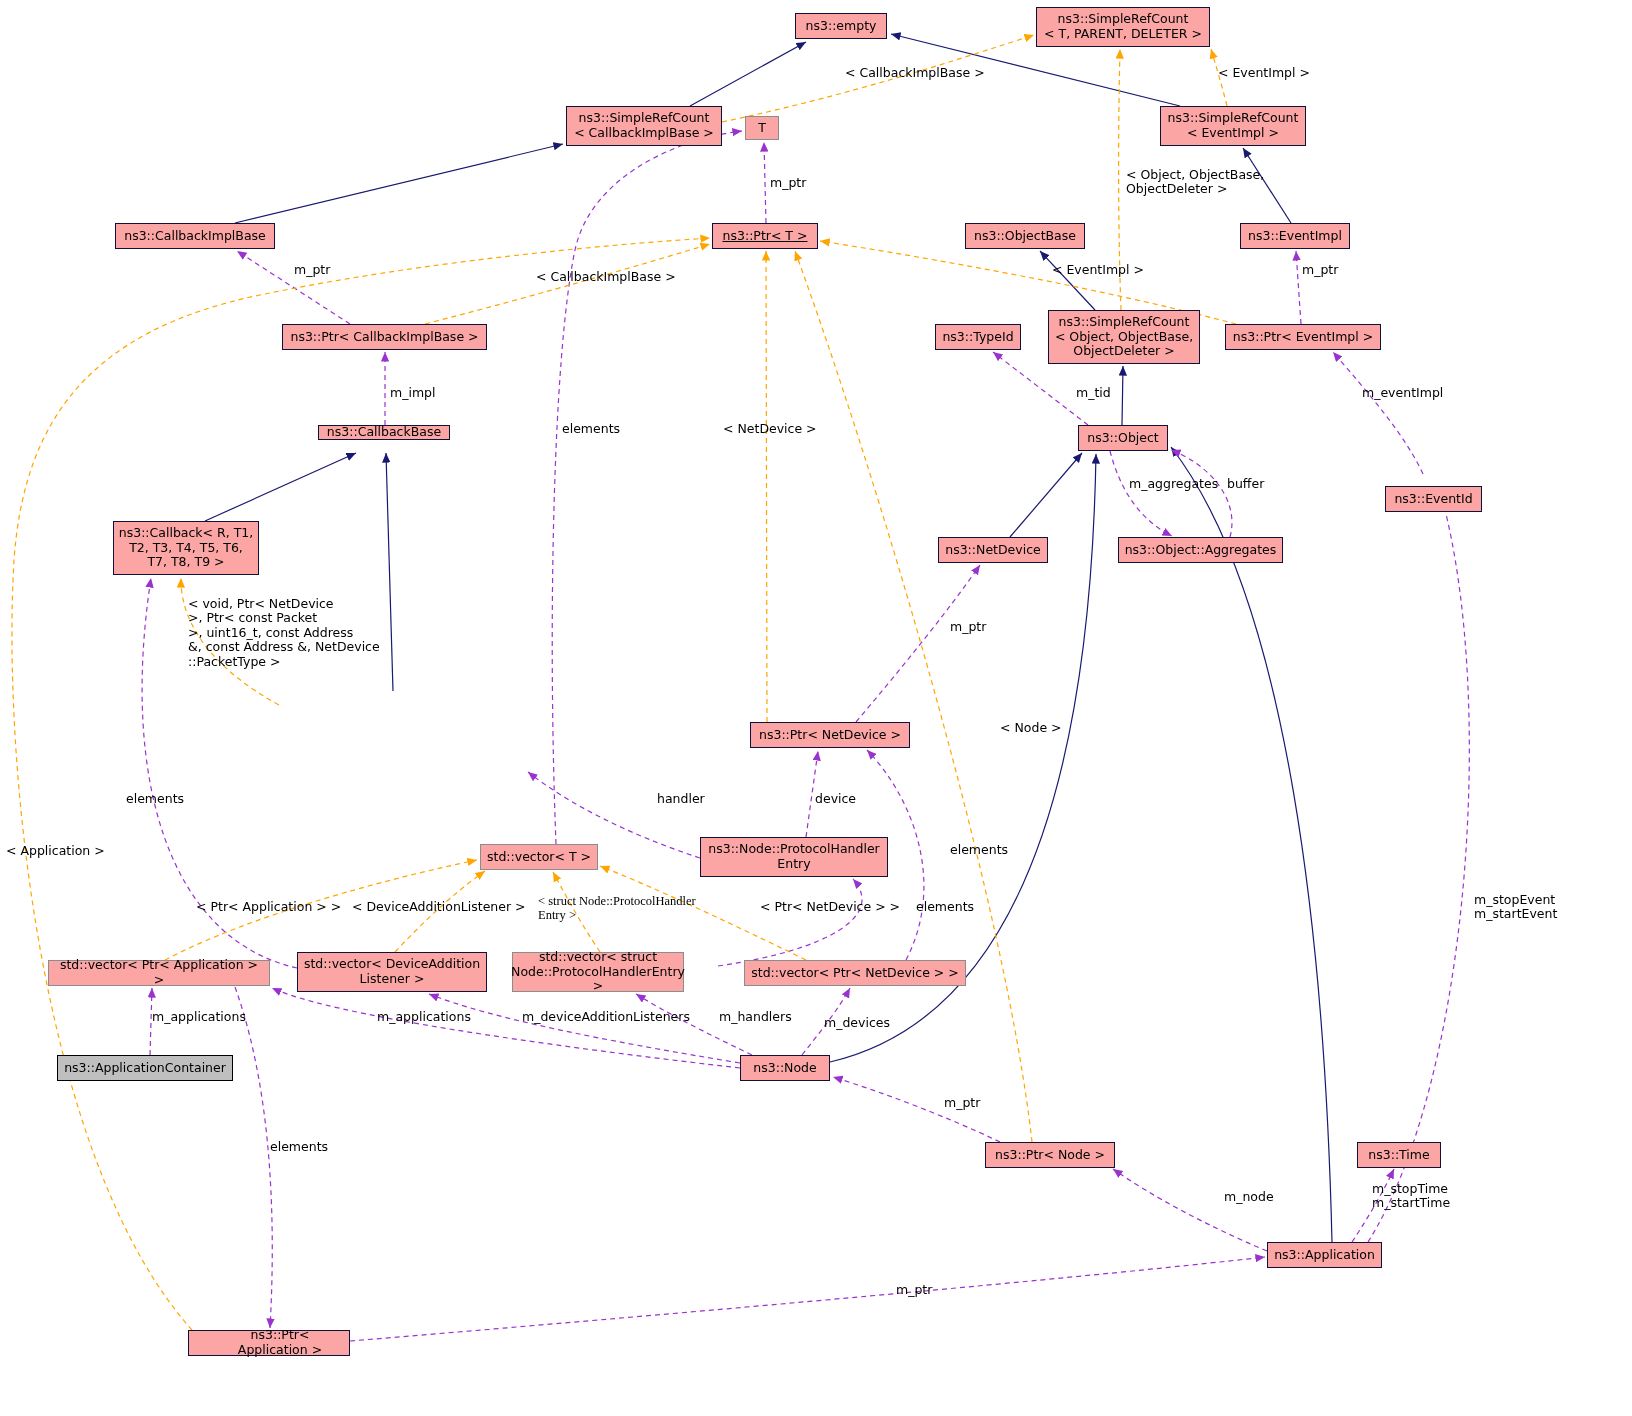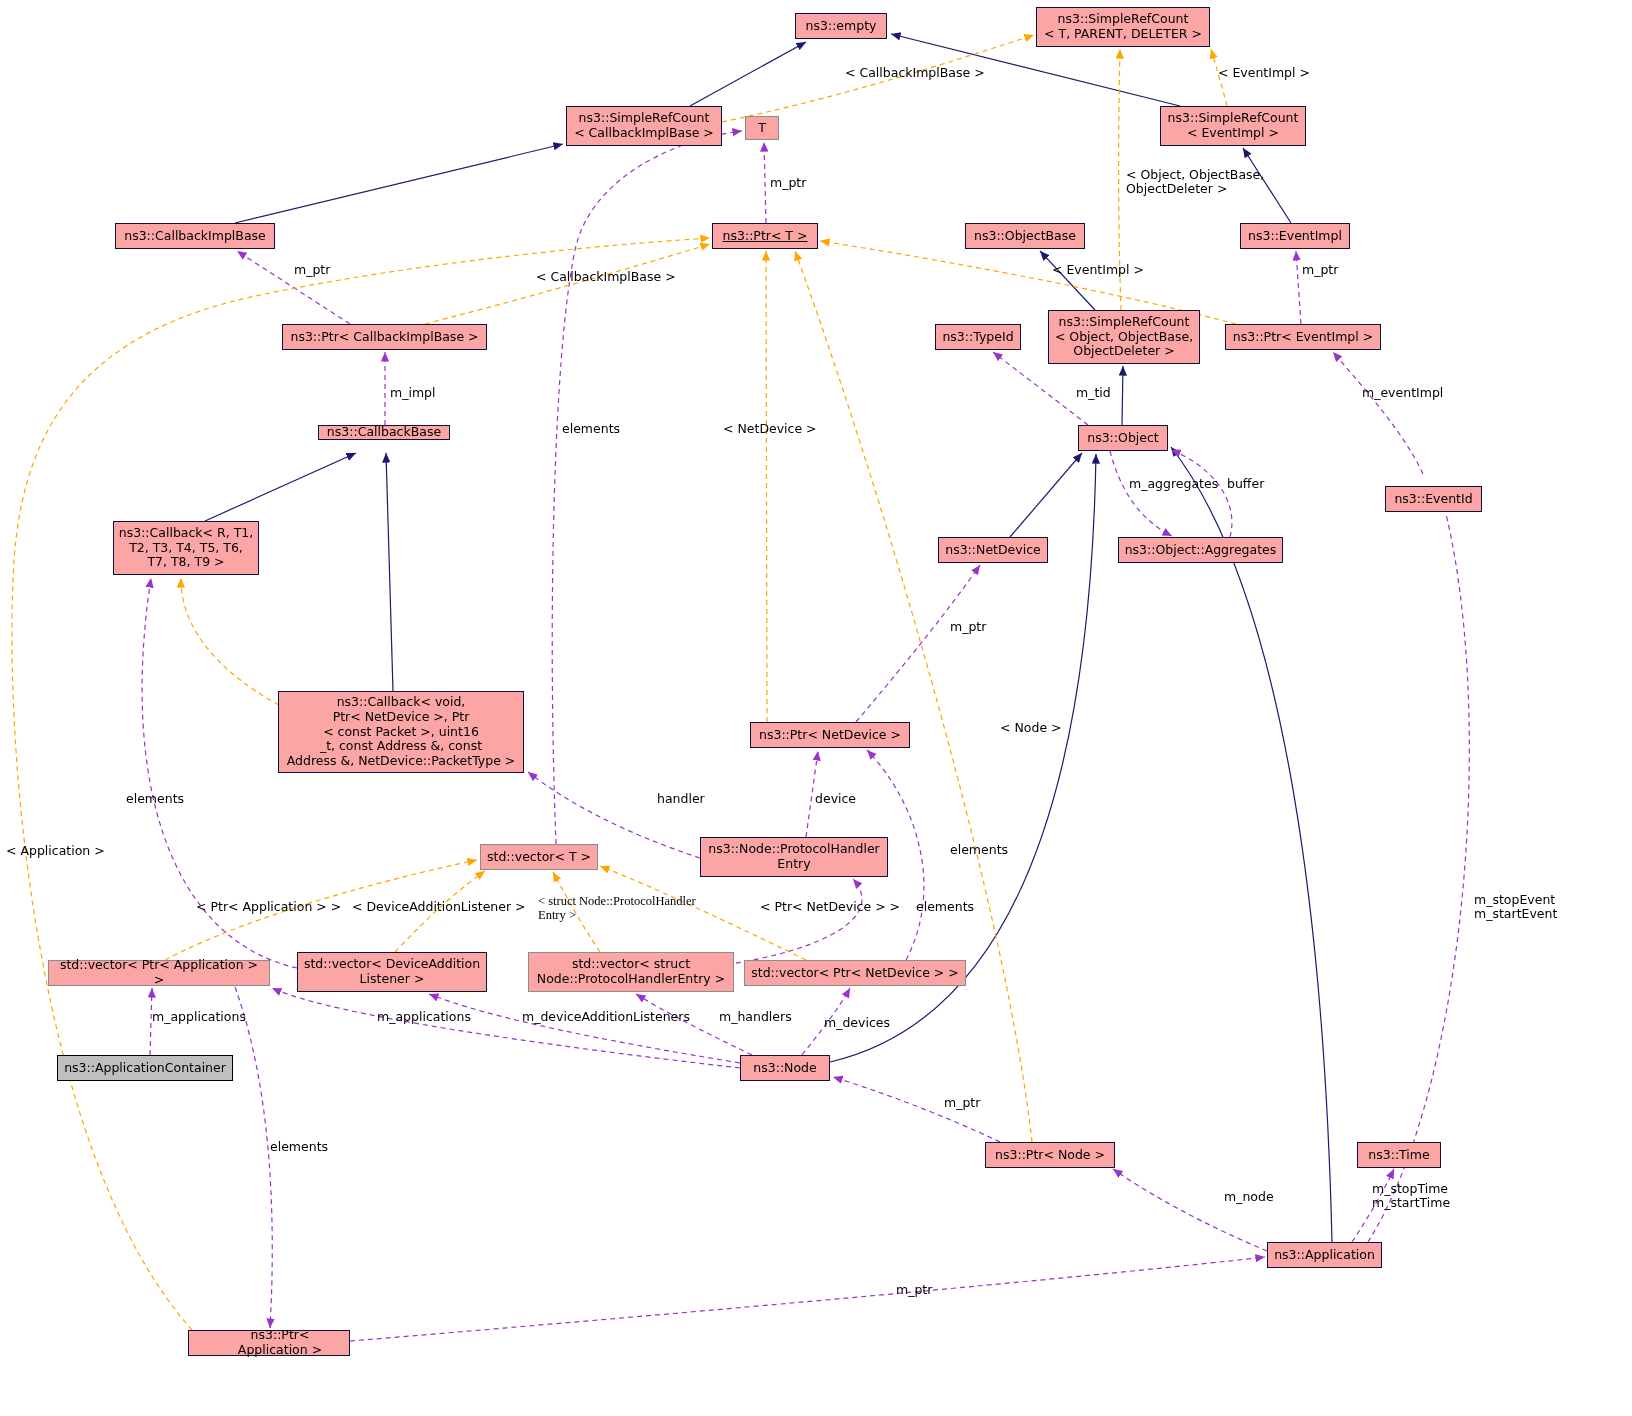--- a/index.html
+++ b/index.html
@@ -118,33 +118,28 @@
 ObjectDeleter &gt;</div>
   <div class="node" style="left:1225px;top:324px;width:156px;height:26px;">ns3::Ptr&lt; EventImpl &gt;</div>
   <div class="node" style="left:318px;top:425px;width:132px;height:15px;">ns3::CallbackBase</div>
   <div class="node" style="left:1078px;top:425px;width:90px;height:26px;">ns3::Object</div>
   <div class="node" style="left:1385px;top:486px;width:97px;height:26px;">ns3::EventId</div>
   <div class="node" style="left:113px;top:521px;width:146px;height:54px;">ns3::Callback&lt; R, T1,
 T2, T3, T4, T5, T6,
 T7, T8, T9 &gt;</div>
   <div class="node" style="left:938px;top:537px;width:110px;height:26px;">ns3::NetDevice</div>
   <div class="node" style="left:1118px;top:537px;width:165px;height:26px;">ns3::Object::Aggregates</div>
-  <div class="node" style="left:278px;top:691px;width:246px;height:82px;">ns3::Callback&lt; void,
-Ptr&lt; NetDevice &gt;, Ptr
-&lt; const Packet &gt;, uint16
-_t, const Address &amp;, const
-Address &amp;, NetDevice::PacketType &gt;</div>
   <div class="node" style="left:750px;top:722px;width:160px;height:26px;">ns3::Ptr&lt; NetDevice &gt;</div>
   <div class="node muted" style="left:480px;top:844px;width:118px;height:26px;">std::vector&lt; T &gt;</div>
   <div class="node" style="left:700px;top:837px;width:188px;height:40px;">ns3::Node::ProtocolHandler
 Entry</div>
   <div class="node muted" style="left:48px;top:960px;width:222px;height:26px;">std::vector&lt; Ptr&lt; Application &gt; &gt;</div>
   <div class="node" style="left:297px;top:952px;width:190px;height:40px;">std::vector&lt; DeviceAddition
 Listener &gt;</div>
-  <div class="node muted" style="left:528px;top:952px;width:206px;height:40px;">std::vector&lt; struct
+  <div class="node muted" style="left:512px;top:952px;width:172px;height:40px;">std::vector&lt; struct
 Node::ProtocolHandlerEntry &gt;</div>
   <div class="node muted" style="left:744px;top:960px;width:222px;height:26px;">std::vector&lt; Ptr&lt; NetDevice &gt; &gt;</div>
   <div class="node hl" style="left:57px;top:1055px;width:176px;height:26px;">ns3::ApplicationContainer</div>
   <div class="node" style="left:740px;top:1055px;width:90px;height:26px;">ns3::Node</div>
   <div class="node" style="left:985px;top:1142px;width:130px;height:26px;">ns3::Ptr&lt; Node &gt;</div>
   <div class="node" style="left:1357px;top:1142px;width:84px;height:26px;">ns3::Time</div>
   <div class="node" style="left:1267px;top:1242px;width:115px;height:26px;">ns3::Application</div>
   <div class="node" style="left:188px;top:1330px;width:162px;height:26px;padding-left:26px;">ns3::Ptr&lt; Application &gt;</div>
 
   <div class="elabel" style="left:845px;top:66px;">&lt; CallbackImplBase &gt;</div>
@@ -156,20 +151,25 @@
   <div class="elabel" style="left:536px;top:270px;">&lt; CallbackImplBase &gt;</div>
   <div class="elabel" style="left:1052px;top:263px;">&lt; EventImpl &gt;</div>
   <div class="elabel" style="left:1302px;top:263px;">m_ptr</div>
   <div class="elabel" style="left:390px;top:386px;">m_impl</div>
   <div class="elabel" style="left:1076px;top:386px;">m_tid</div>
   <div class="elabel" style="left:1362px;top:386px;">m_eventImpl</div>
   <div class="elabel" style="left:562px;top:422px;">elements</div>
   <div class="elabel" style="left:723px;top:422px;">&lt; NetDevice &gt;</div>
   <div class="elabel" style="left:1129px;top:477px;">m_aggregates</div>
   <div class="elabel" style="left:1227px;top:477px;">buffer</div>
+  <div class="elabel" style="left:188px;top:597px;">&lt; void, Ptr&lt; NetDevice
+&gt;, Ptr&lt; const Packet
+&gt;, uint16_t, const Address
+&amp;, const Address &amp;, NetDevice
+::PacketType &gt;</div>
   <div class="elabel" style="left:950px;top:620px;">m_ptr</div>
   <div class="elabel" style="left:126px;top:792px;">elements</div>
   <div class="elabel" style="left:657px;top:792px;">handler</div>
   <div class="elabel" style="left:815px;top:792px;">device</div>
   <div class="elabel" style="left:1000px;top:721px;">&lt; Node &gt;</div>
   <div class="elabel" style="left:6px;top:844px;">&lt; Application &gt;</div>
   <div class="elabel" style="left:196px;top:900px;">&lt; Ptr&lt; Application &gt; &gt;</div>
   <div class="elabel" style="left:352px;top:900px;">&lt; DeviceAdditionListener &gt;</div>
   <div class="elabel" style="left:538px;top:894px;font-family:Liberation Serif, serif;">&lt; struct Node::ProtocolHandler
 Entry &gt;</div>

